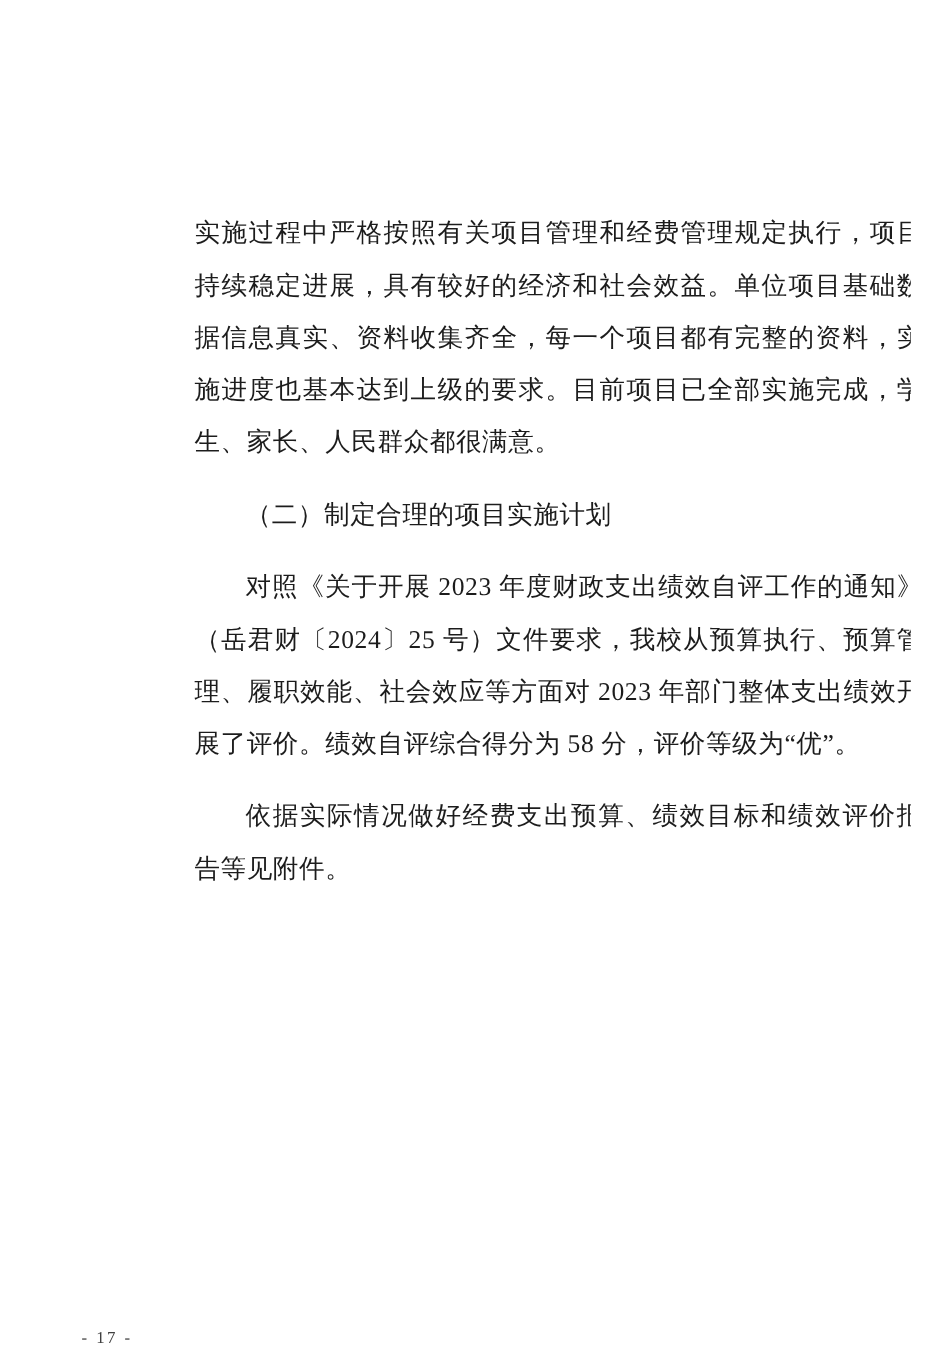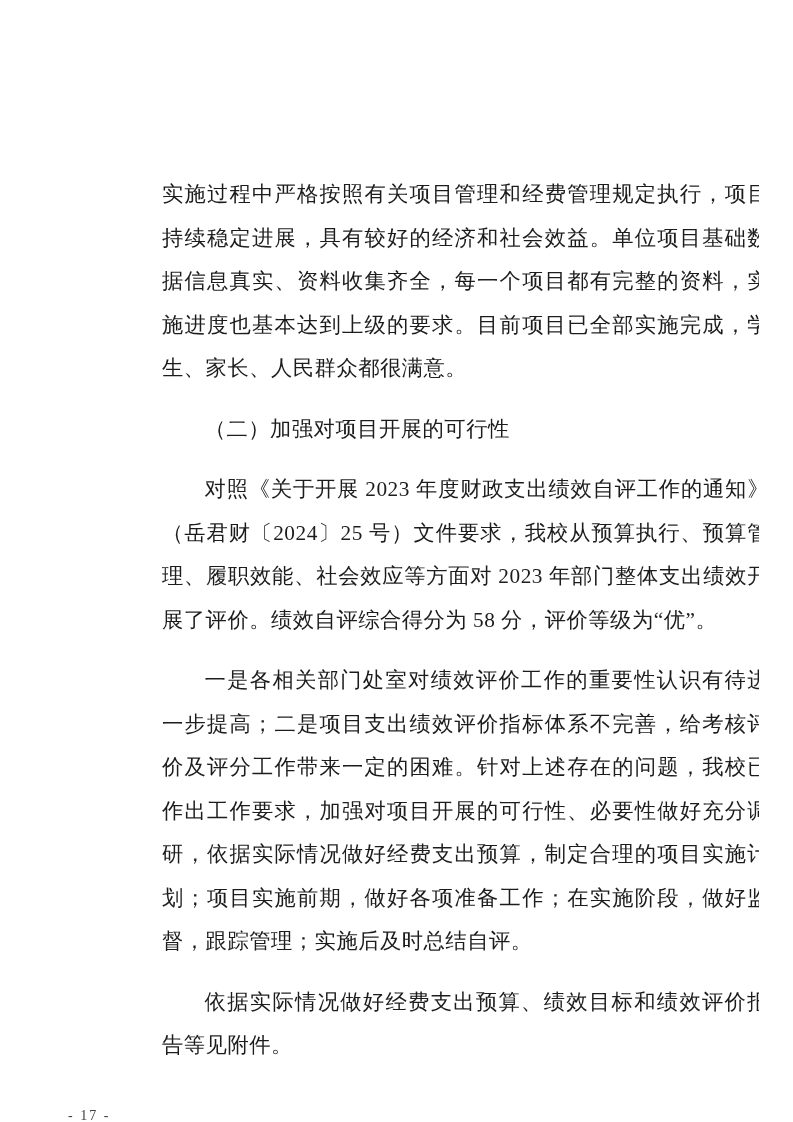--- a/index.html
+++ b/index.html
@@ -43,20 +43,19 @@
     color: #404040;
     letter-spacing: 2px;
   }
 </style>
 </head>
 <body>
 
 <div class="page">
   <div class="content">
     <p class="para no-indent">实施过程中严格按照有关项目管理和经费管理规定执行，项目持续稳定进展，具有较好的经济和社会效益。单位项目基础数据信息真实、资料收集齐全，每一个项目都有完整的资料，实施进度也基本达到上级的要求。目前项目已全部实施完成，学生、家长、人民群众都很满意。</p>
-    <p class="heading">（二）加强对项目开展的可行性</p>
+    <p class="heading">（二）制定合理的项目实施计划</p>
     <p class="para">对照《关于开展 2023 年度财政支出绩效自评工作的通知》（岳君财〔2024〕25 号）文件要求，我校从预算执行、预算管理、履职效能、社会效应等方面对 2023 年部门整体支出绩效开展了评价。绩效自评综合得分为 58 分，评价等级为“优”。</p>
-    <p class="para">一是各相关部门处室对绩效评价工作的重要性认识有待进一步提高；二是项目支出绩效评价指标体系不完善，给考核评价及评分工作带来一定的困难。针对上述存在的问题，我校已作出工作要求，加强对项目开展的可行性、必要性做好充分调研，依据实际情况做好经费支出预算，制定合理的项目实施计划；项目实施前期，做好各项准备工作；在实施阶段，做好监督，跟踪管理；实施后及时总结自评。</p>
     <p class="para">依据实际情况做好经费支出预算、绩效目标和绩效评价报告等见附件。</p>
   </div>
 
   <div class="page-footer">- 17 -</div>
 </div>
 
 </body></html>

